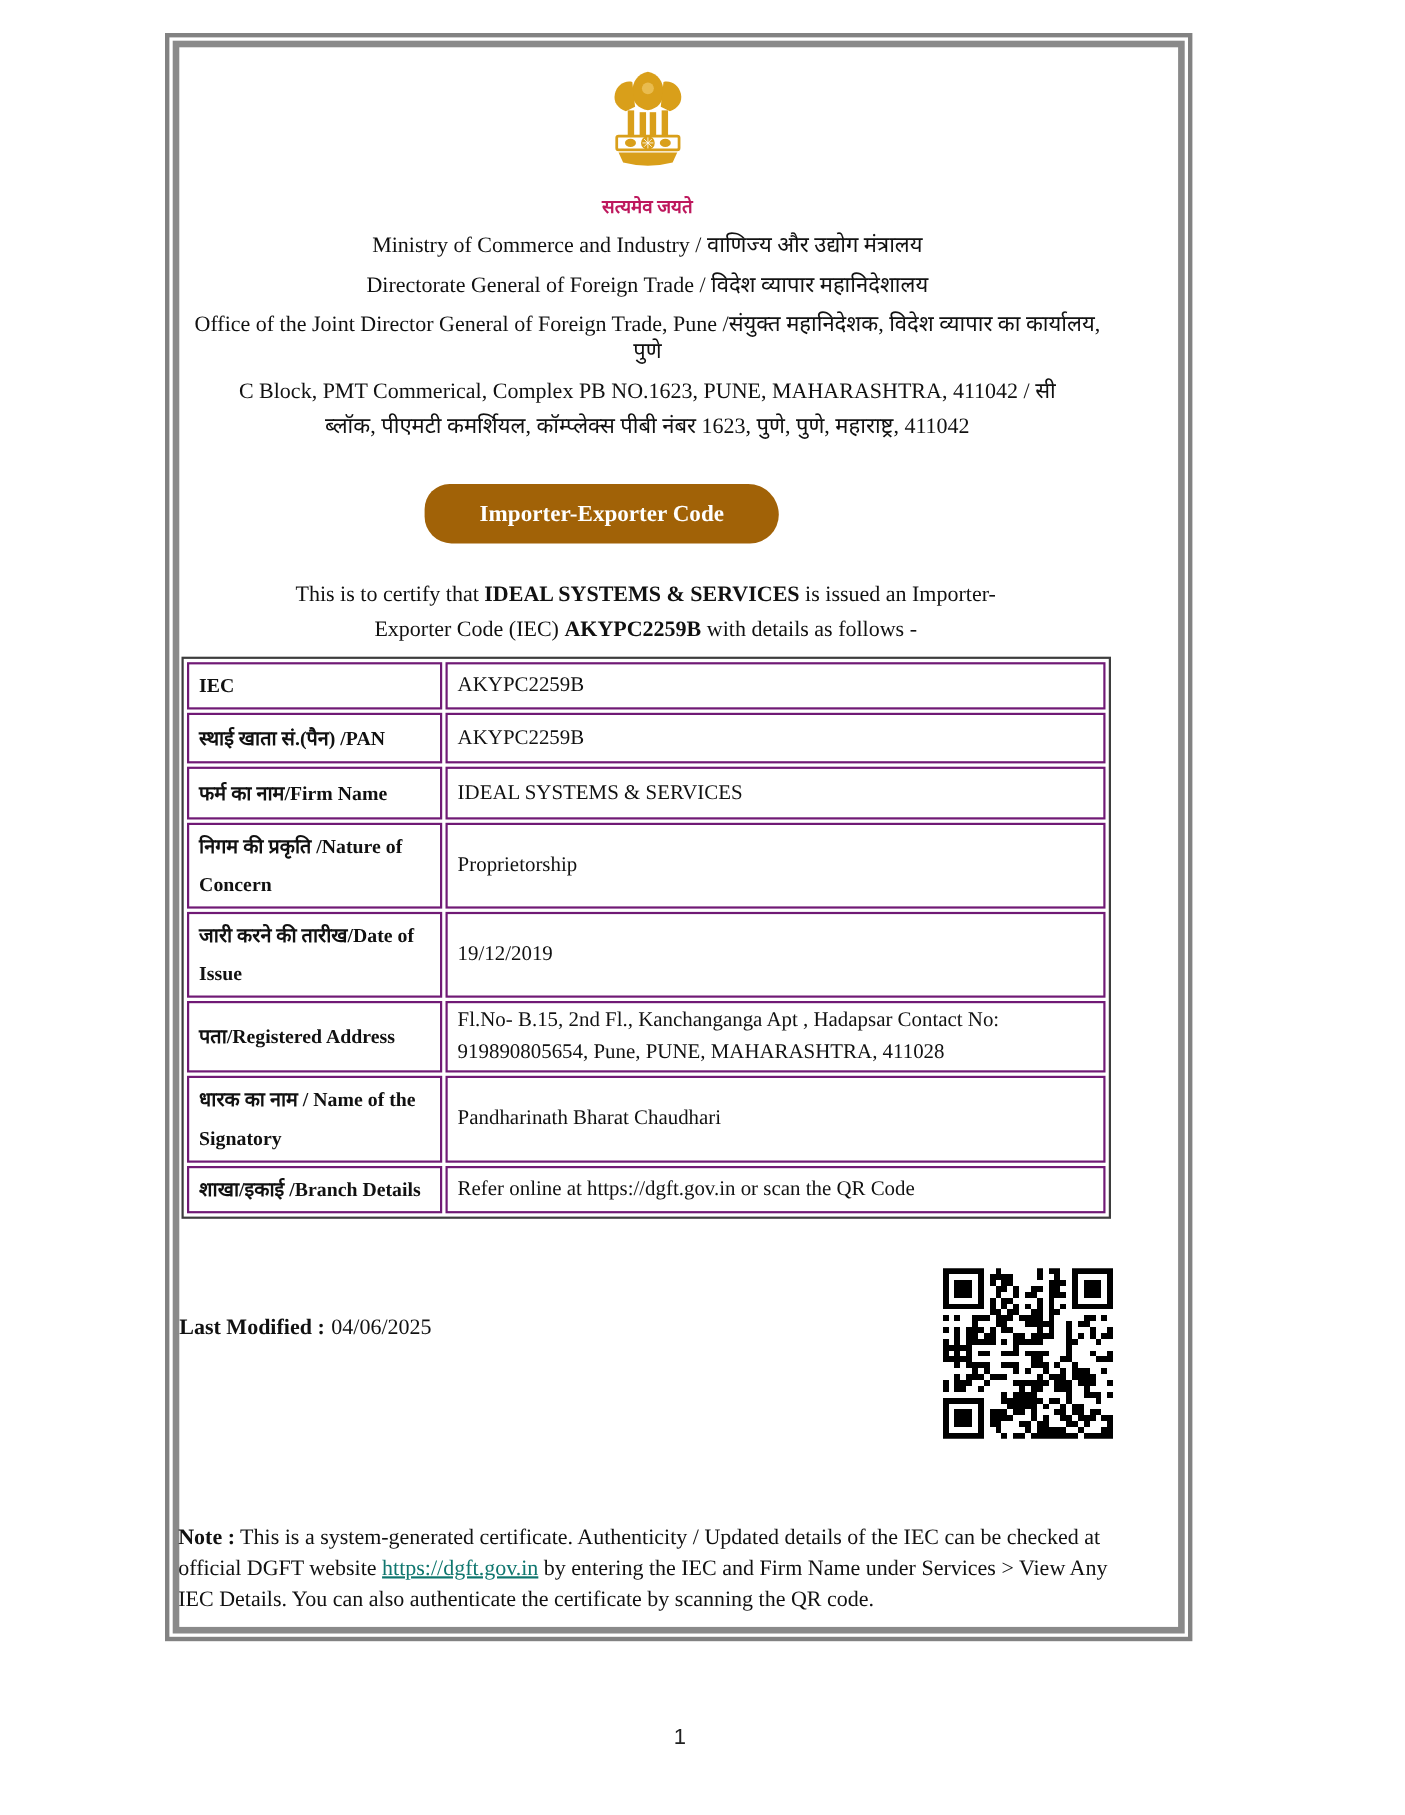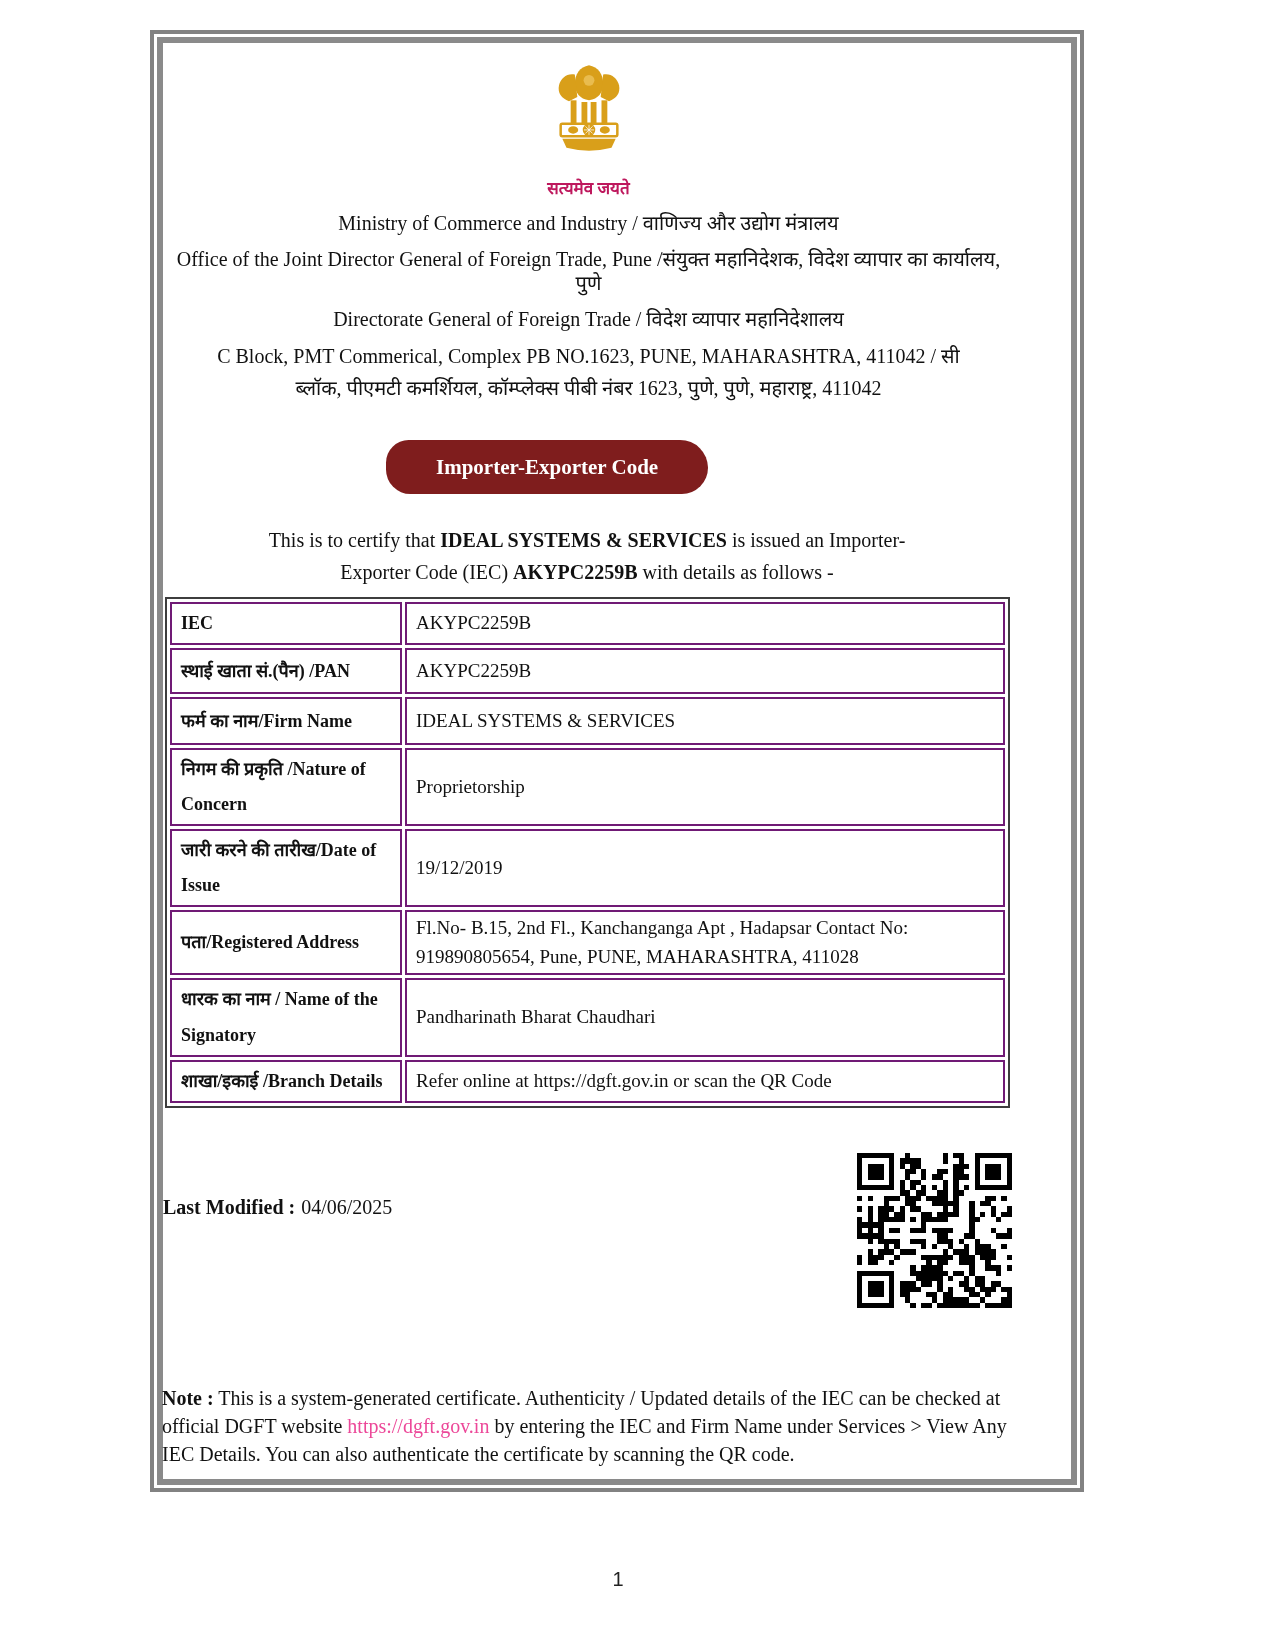--- a/index.html
+++ b/index.html
@@ -25,21 +25,21 @@
   .header-block { position: absolute; left: 166px; top: 56px; width: 845px; text-align: center; }
   .emblem { display: block; margin: 0 auto; }
   .motto { margin-top: 8px; font-size: 17px; font-weight: bold; color: #be185d; }
   .gov-line { margin-top: 13px; font-size: 21px; font-weight: bold; line-height: 24px; }
   .h-line { margin-top: 12px; font-size: 20px; line-height: 24px; }
   .addr-line { margin-top: 9px; font-size: 20px; line-height: 32px; padding: 0 30px; }
 
   
   .title-badge {
     position: absolute; left: 386px; top: 440px;
-    display: inline-block; background: #7f1d1d; color: #fff;
+    display: inline-block; background: #a16207; color: #fff;
     font-size: 21px; font-weight: bold; line-height: 26px;
     padding: 14px 50px; border-radius: 26px 32px 30px 28px;
   }
 
   
   .certify { position: absolute; left: 222px; top: 524px; width: 730px; font-size: 20px; line-height: 32px; text-align: center; }
 
   
   table.details {
     position: absolute; left: 165px; top: 597px; width: 845px;
@@ -63,21 +63,21 @@
   .meta { position: absolute; left: 163px; top: 1192px; font-size: 20px; line-height: 30px; }
   .meta b { font-weight: bold; }
   .meta .v { margin-left: 6px; }
 
   
   .qr { position: absolute; left: 857px; top: 1153px; width: 155px; height: 155px; background: #fff; z-index: 5; }
 
   
   .note { position: absolute; left: 162px; top: 1384px; width: 878px; font-size: 20px; line-height: 28px; }
   .note b { font-weight: bold; }
-  .note a { color: #ec4899; cursor: pointer; }
+  .note a { color: #0f766e; text-decoration: underline; cursor: pointer; }
 
   
   .pagenum {
     position: absolute; left: 600px; top: 1568px; width: 36px; text-align: center;
     font-family: "Liberation Sans", "DejaVu Sans", sans-serif; font-size: 20px; color: #222;
   }
 </style>
 </head>
 <body>
 
@@ -106,22 +106,22 @@
       </g>
       <g stroke="#ffffff" stroke-width="0.9">
         <line x1="60" y1="75.5" x2="60" y2="87.5"></line>
         <line x1="54" y1="81.5" x2="66" y2="81.5"></line>
         <line x1="55.8" y1="77.3" x2="64.2" y2="85.7"></line>
         <line x1="64.2" y1="77.3" x2="55.8" y2="85.7"></line>
       </g>
     </svg>
     <div class="motto">सत्यमेव जयते</div>
     <div class="h-line">Ministry of Commerce and Industry / वाणिज्य और उद्योग मंत्रालय</div>
+    <div class="h-line">Directorate General of Foreign Trade / विदेश व्यापार महानिदेशालय</div>
     <div class="h-line">Office of the Joint Director General of Foreign Trade, Pune /संयुक्त महानिदेशक, विदेश व्यापार का कार्यालय, पुणे</div>
-    <div class="h-line">Directorate General of Foreign Trade / विदेश व्यापार महानिदेशालय</div>
     <div class="addr-line">C Block, PMT Commerical, Complex PB NO.1623, PUNE, MAHARASHTRA, 411042 / सी ब्लॉक, पीएमटी कमर्शियल, कॉम्प्लेक्स पीबी नंबर 1623, पुणे, पुणे, महाराष्ट्र, 411042</div>
   </div>
 
   <div class="title-badge">Importer-Exporter Code</div>
 
   <div class="certify">
     <span>This is to certify that </span><b>IDEAL SYSTEMS &amp; SERVICES</b><span> is issued an Importer-</span><br>
     <span>Exporter Code (IEC) </span><b>AKYPC2259B</b><span> with details as follows -</span>
   </div>
 

